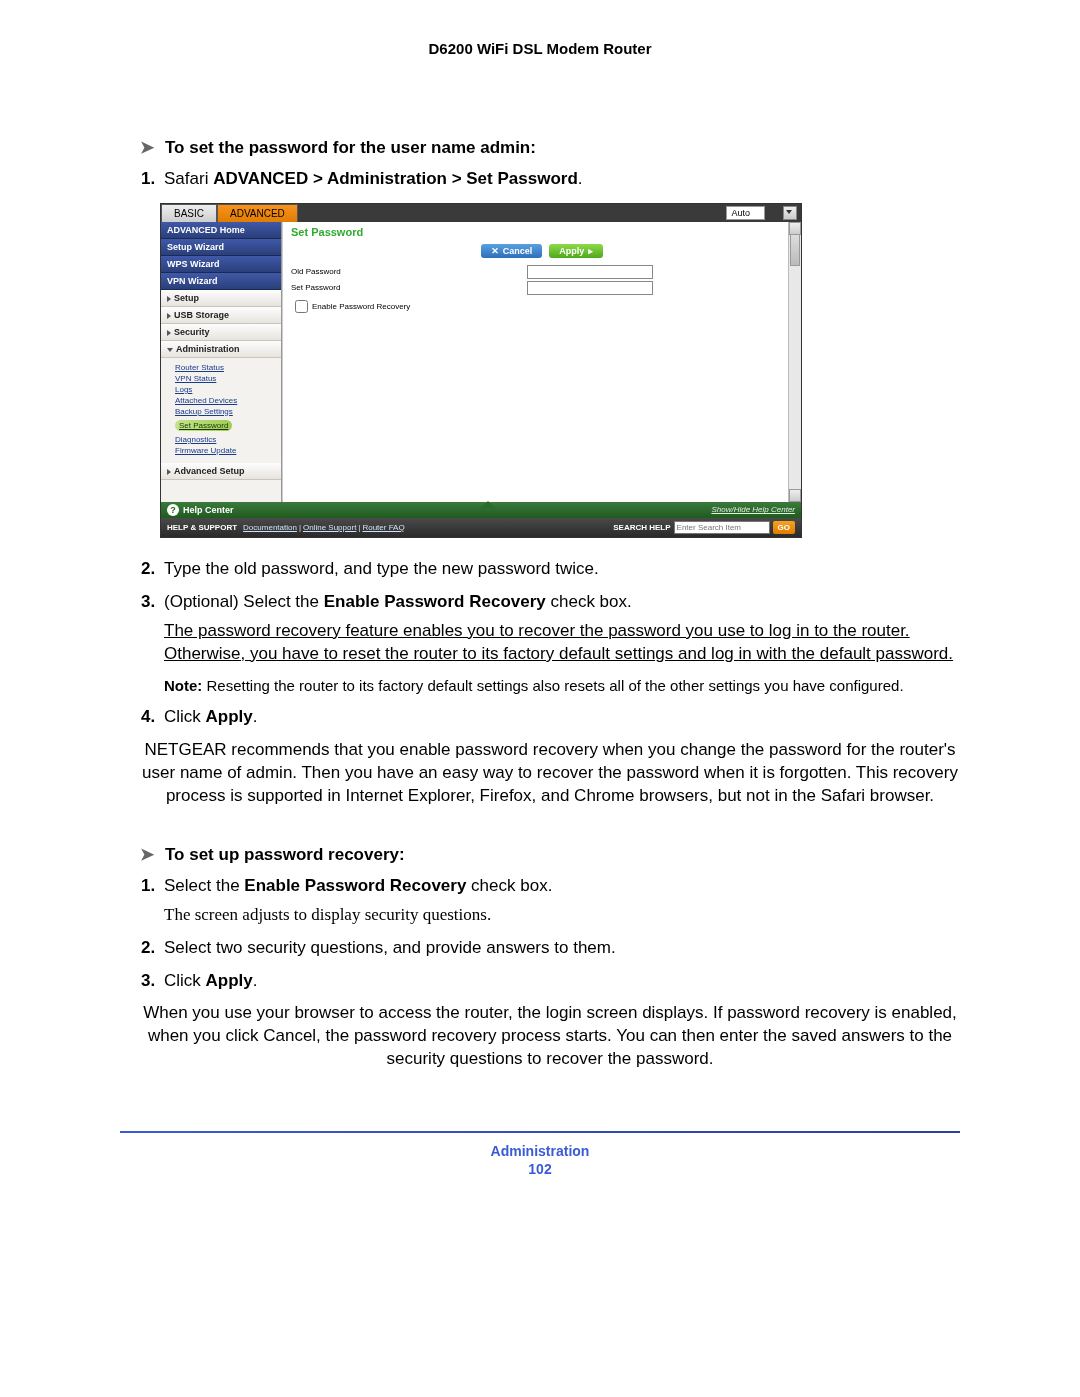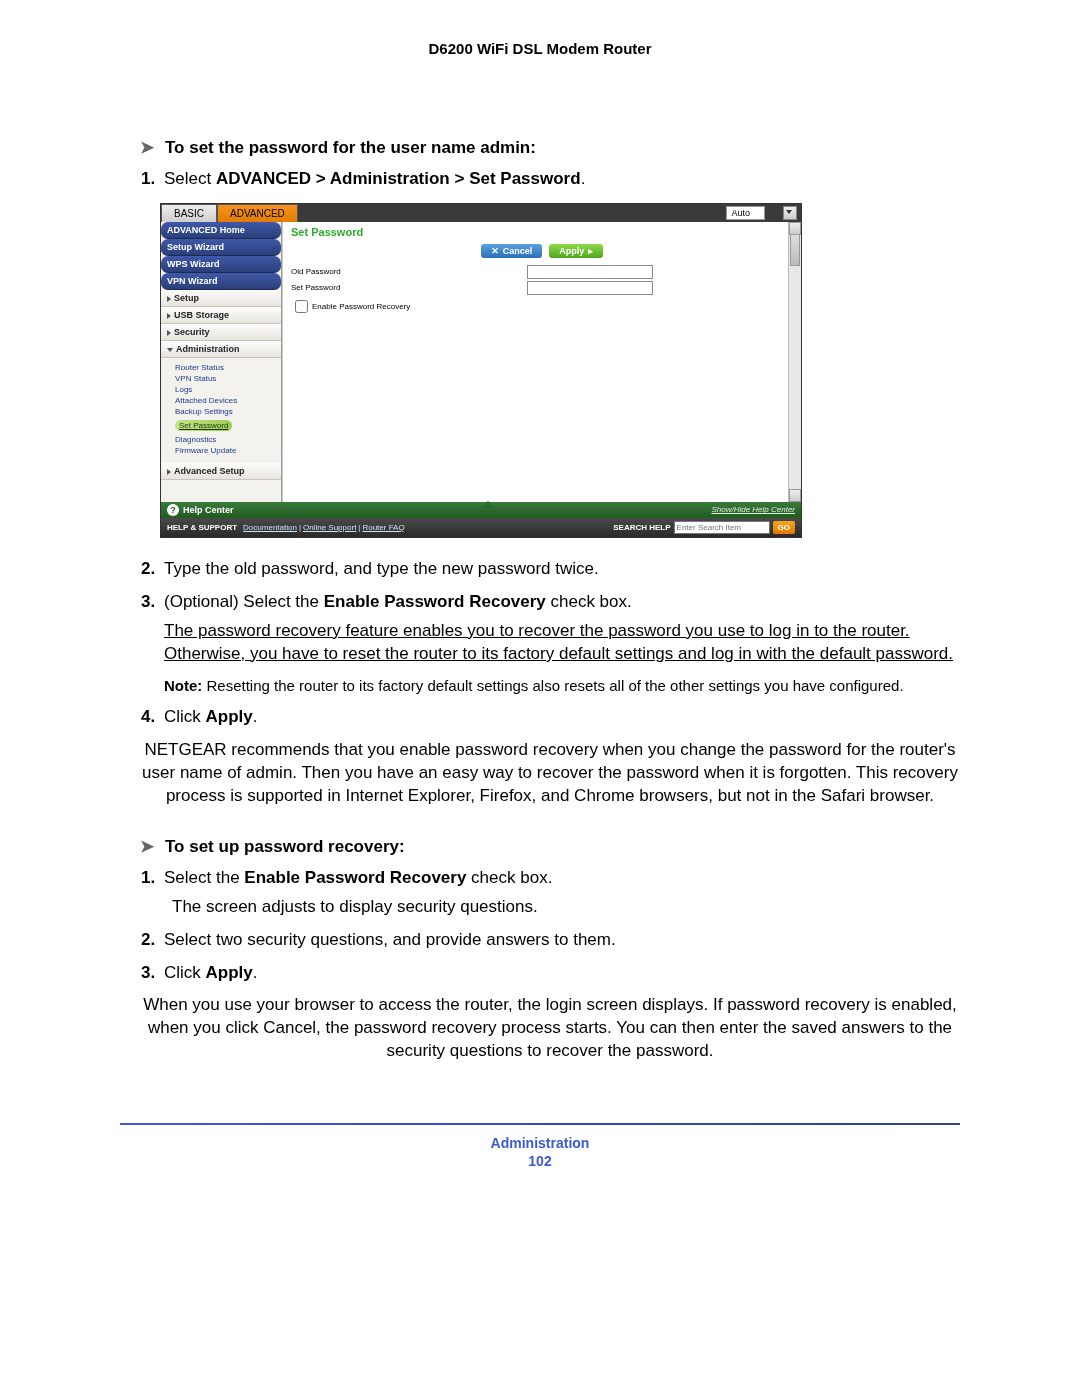--- a/index.html
+++ b/index.html
@@ -17,21 +17,21 @@
   }
   .header-title {
     text-align: center;
     font-weight: bold;
     font-size: 15px;
     margin-bottom: 80px;
   }
   .task-heading {
     font-weight: bold;
     font-size: 17px;
-    margin: 28px 0 10px 20px;
+    margin: 36px 0 10px 20px;
   }
   .task-heading .chev {
     color: #666;
     margin-right: 6px;
   }
   ol.steps {
     margin: 8px 0 8px 40px;
     padding: 0;
     font-size: 17px;
     line-height: 1.35;
@@ -130,21 +130,20 @@
     background: #f4f2ef;
     border-right: 1px solid #999;
   }
   .sb-dark {
     background: linear-gradient(#4059a8,#2a3f7a);
     color: #fff;
     font-weight: bold;
     font-size: 9px;
     padding: 3px 6px;
     border-bottom: 1px solid #1a2a55;
-    border-radius: 7px;
   }
   .sb-item {
     background: linear-gradient(#fdfdfd,#e7e4de);
     color: #222;
     font-size: 9px;
     padding: 3px 6px;
     border-bottom: 1px solid #c9c5bd;
     font-weight: bold;
   }
   .sb-item .tri {
@@ -163,20 +162,21 @@
     border-bottom:none;
   }
   .sb-sub {
     background: #f4f2ef;
     padding: 3px 2px 6px 14px;
   }
   .sb-sub a {
     display: block;
     font-size: 8px;
     color: #1a3a8a;
+    text-decoration: underline;
     margin: 2px 0;
   }
   .sb-sub a.sel {
     background: linear-gradient(90deg,#c5e28a,#a0cc55);
     color:#133a00;
     padding: 1px 4px;
     border-radius: 6px;
     text-decoration: underline;
     display:inline-block;
   }
@@ -300,21 +300,21 @@
 
   <div class="header-title">D6200 WiFi DSL Modem Router</div>
 
   <div class="task-heading">
     <span class="chev">➤</span>
     <span>To set the password for the user name admin:</span>
   </div>
 
   <ol class="steps">
     <li>
-      <span>Select </span><span class="bold">ADVANCED &gt; Administration &gt; Set Password</span><span>.</span>
+      <span>Safari </span><span class="bold">ADVANCED &gt; Administration &gt; Set Password</span><span>.</span>
     </li>
   </ol>
 
   <div class="router-shot">
     <div class="tabs-row">
       <div class="tab">BASIC</div>
       <div class="tab active">ADVANCED</div>
       <div class="tabs-right">
         <div class="auto-select">Auto</div>
         <div class="dd-arrow"></div>
@@ -402,21 +402,21 @@
   <div class="paragraph">NETGEAR recommends that you enable password recovery when you change the password for the router's user name of admin. Then you have an easy way to recover the password when it is forgotten. This recovery process is supported in Internet Explorer, Firefox, and Chrome browsers, but not in the Safari browser.</div>
 
   <div class="task-heading">
     <span class="chev">➤</span>
     <span>To set up password recovery:</span>
   </div>
 
   <ol class="steps">
     <li>
       <span>Select the </span><span class="bold">Enable Password Recovery</span><span> check box.</span>
-      <div class="step-body" style="margin-left:8px;">The screen adjusts to display security questions.</div>
+      <div class="step-body" style="margin-left:0;font-family:Liberation Serif, serif;">The screen adjusts to display security questions.</div>
     </li>
     <li>Select two security questions, and provide answers to them.</li>
     <li>
       <span>Click </span><span class="bold">Apply</span><span>.</span>
     </li>
   </ol>
 
   <div class="paragraph">When you use your browser to access the router, the login screen displays. If password recovery is enabled, when you click Cancel, the password recovery process starts. You can then enter the saved answers to the security questions to recover the password.</div>
 
   <div class="page-rule"></div>

